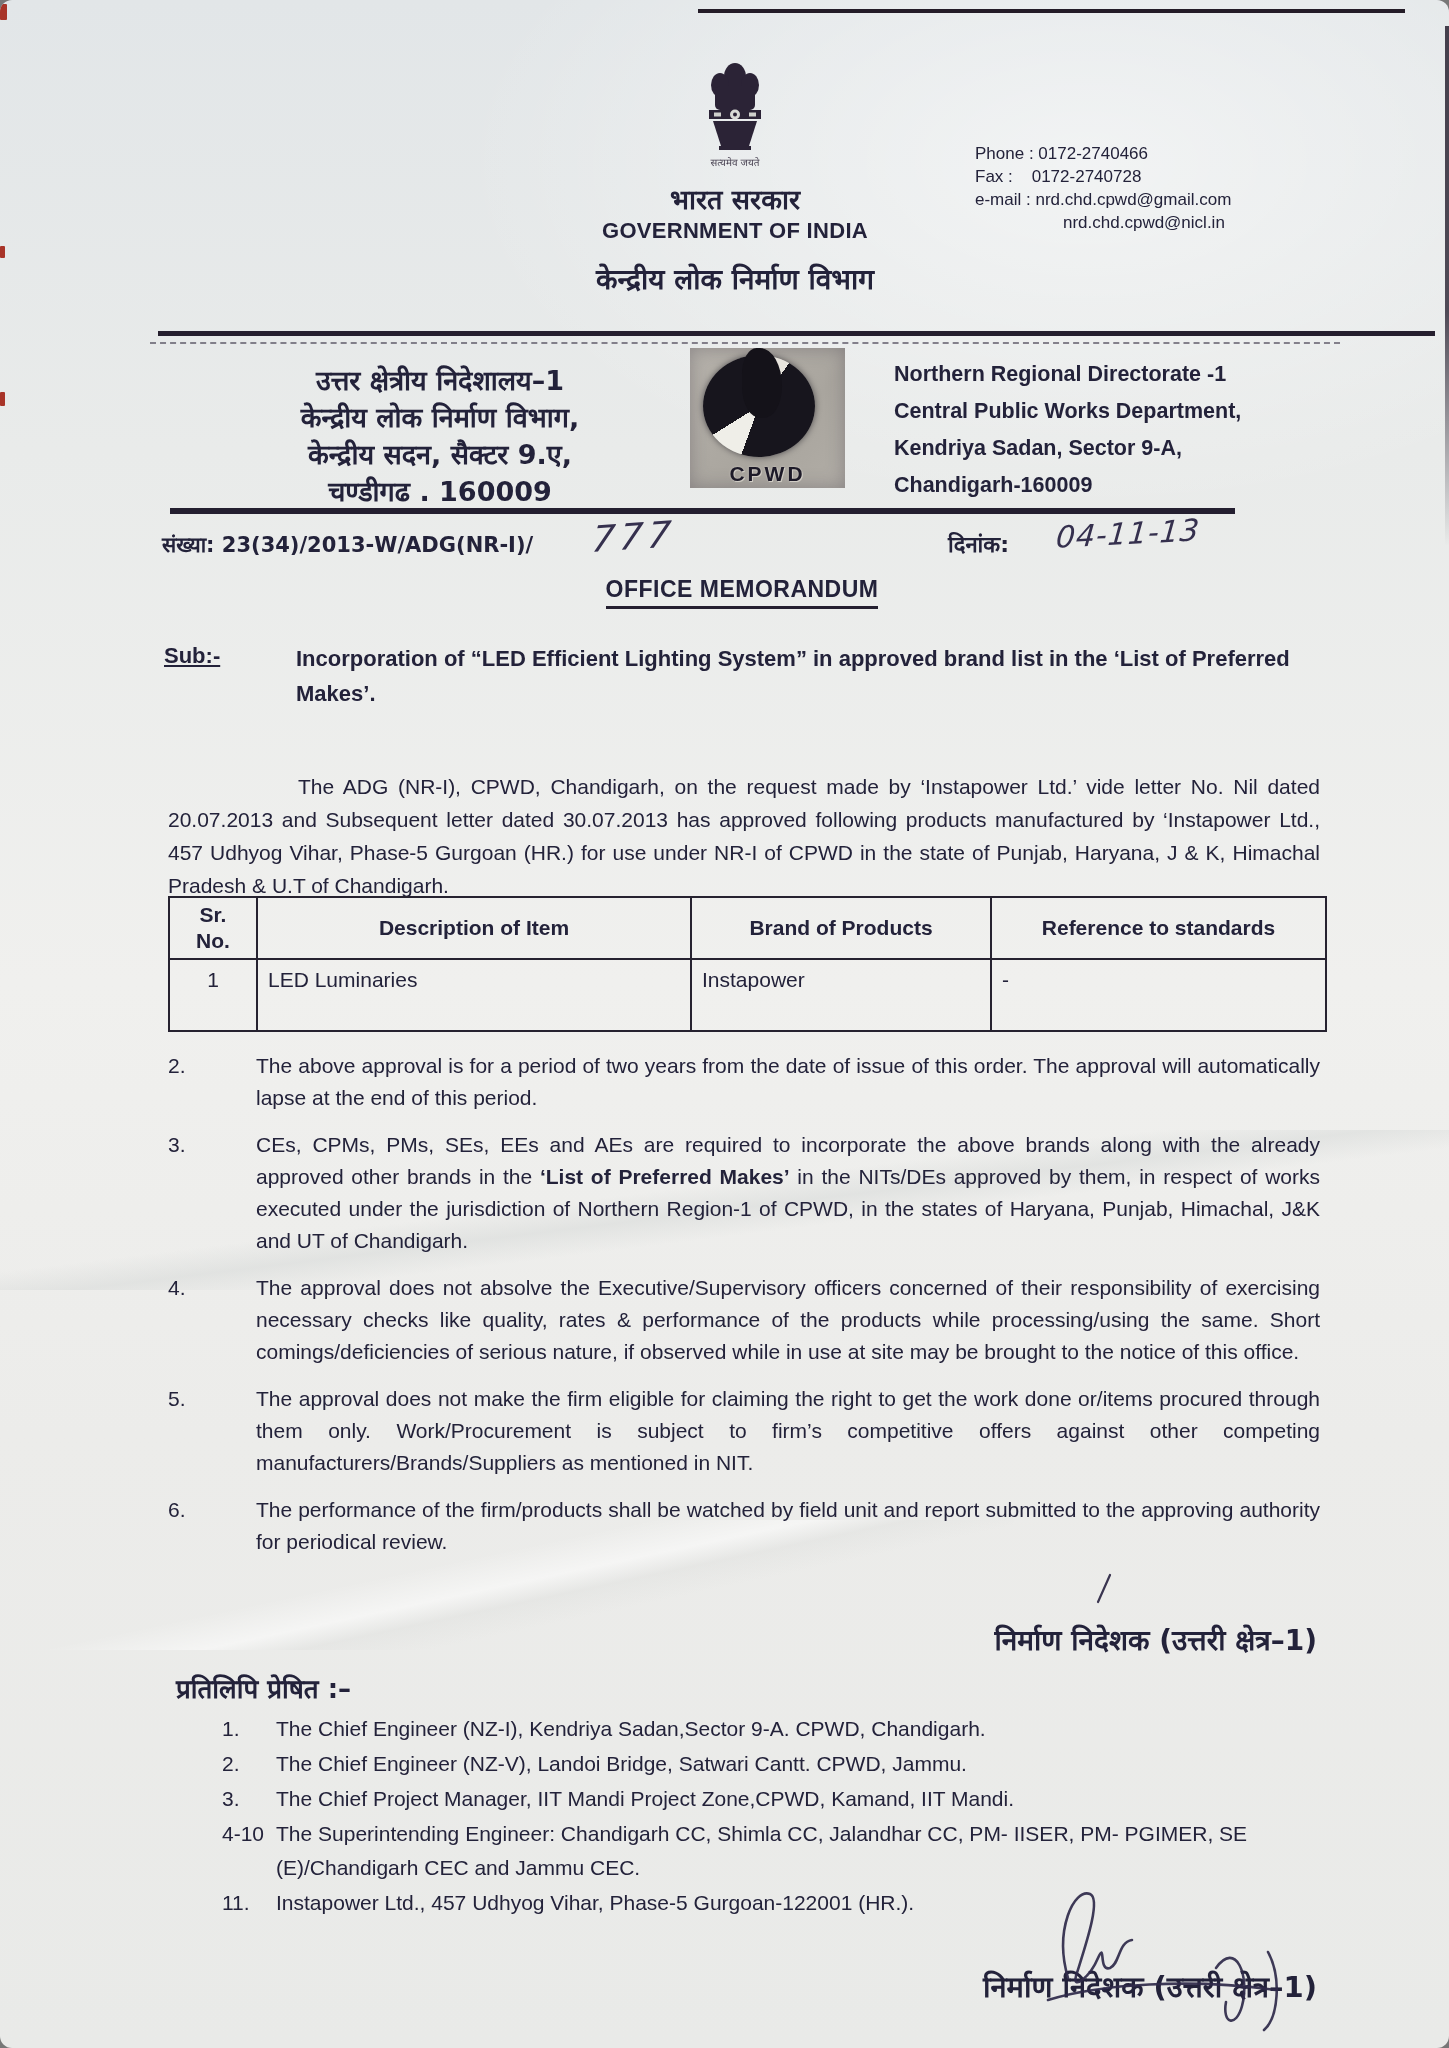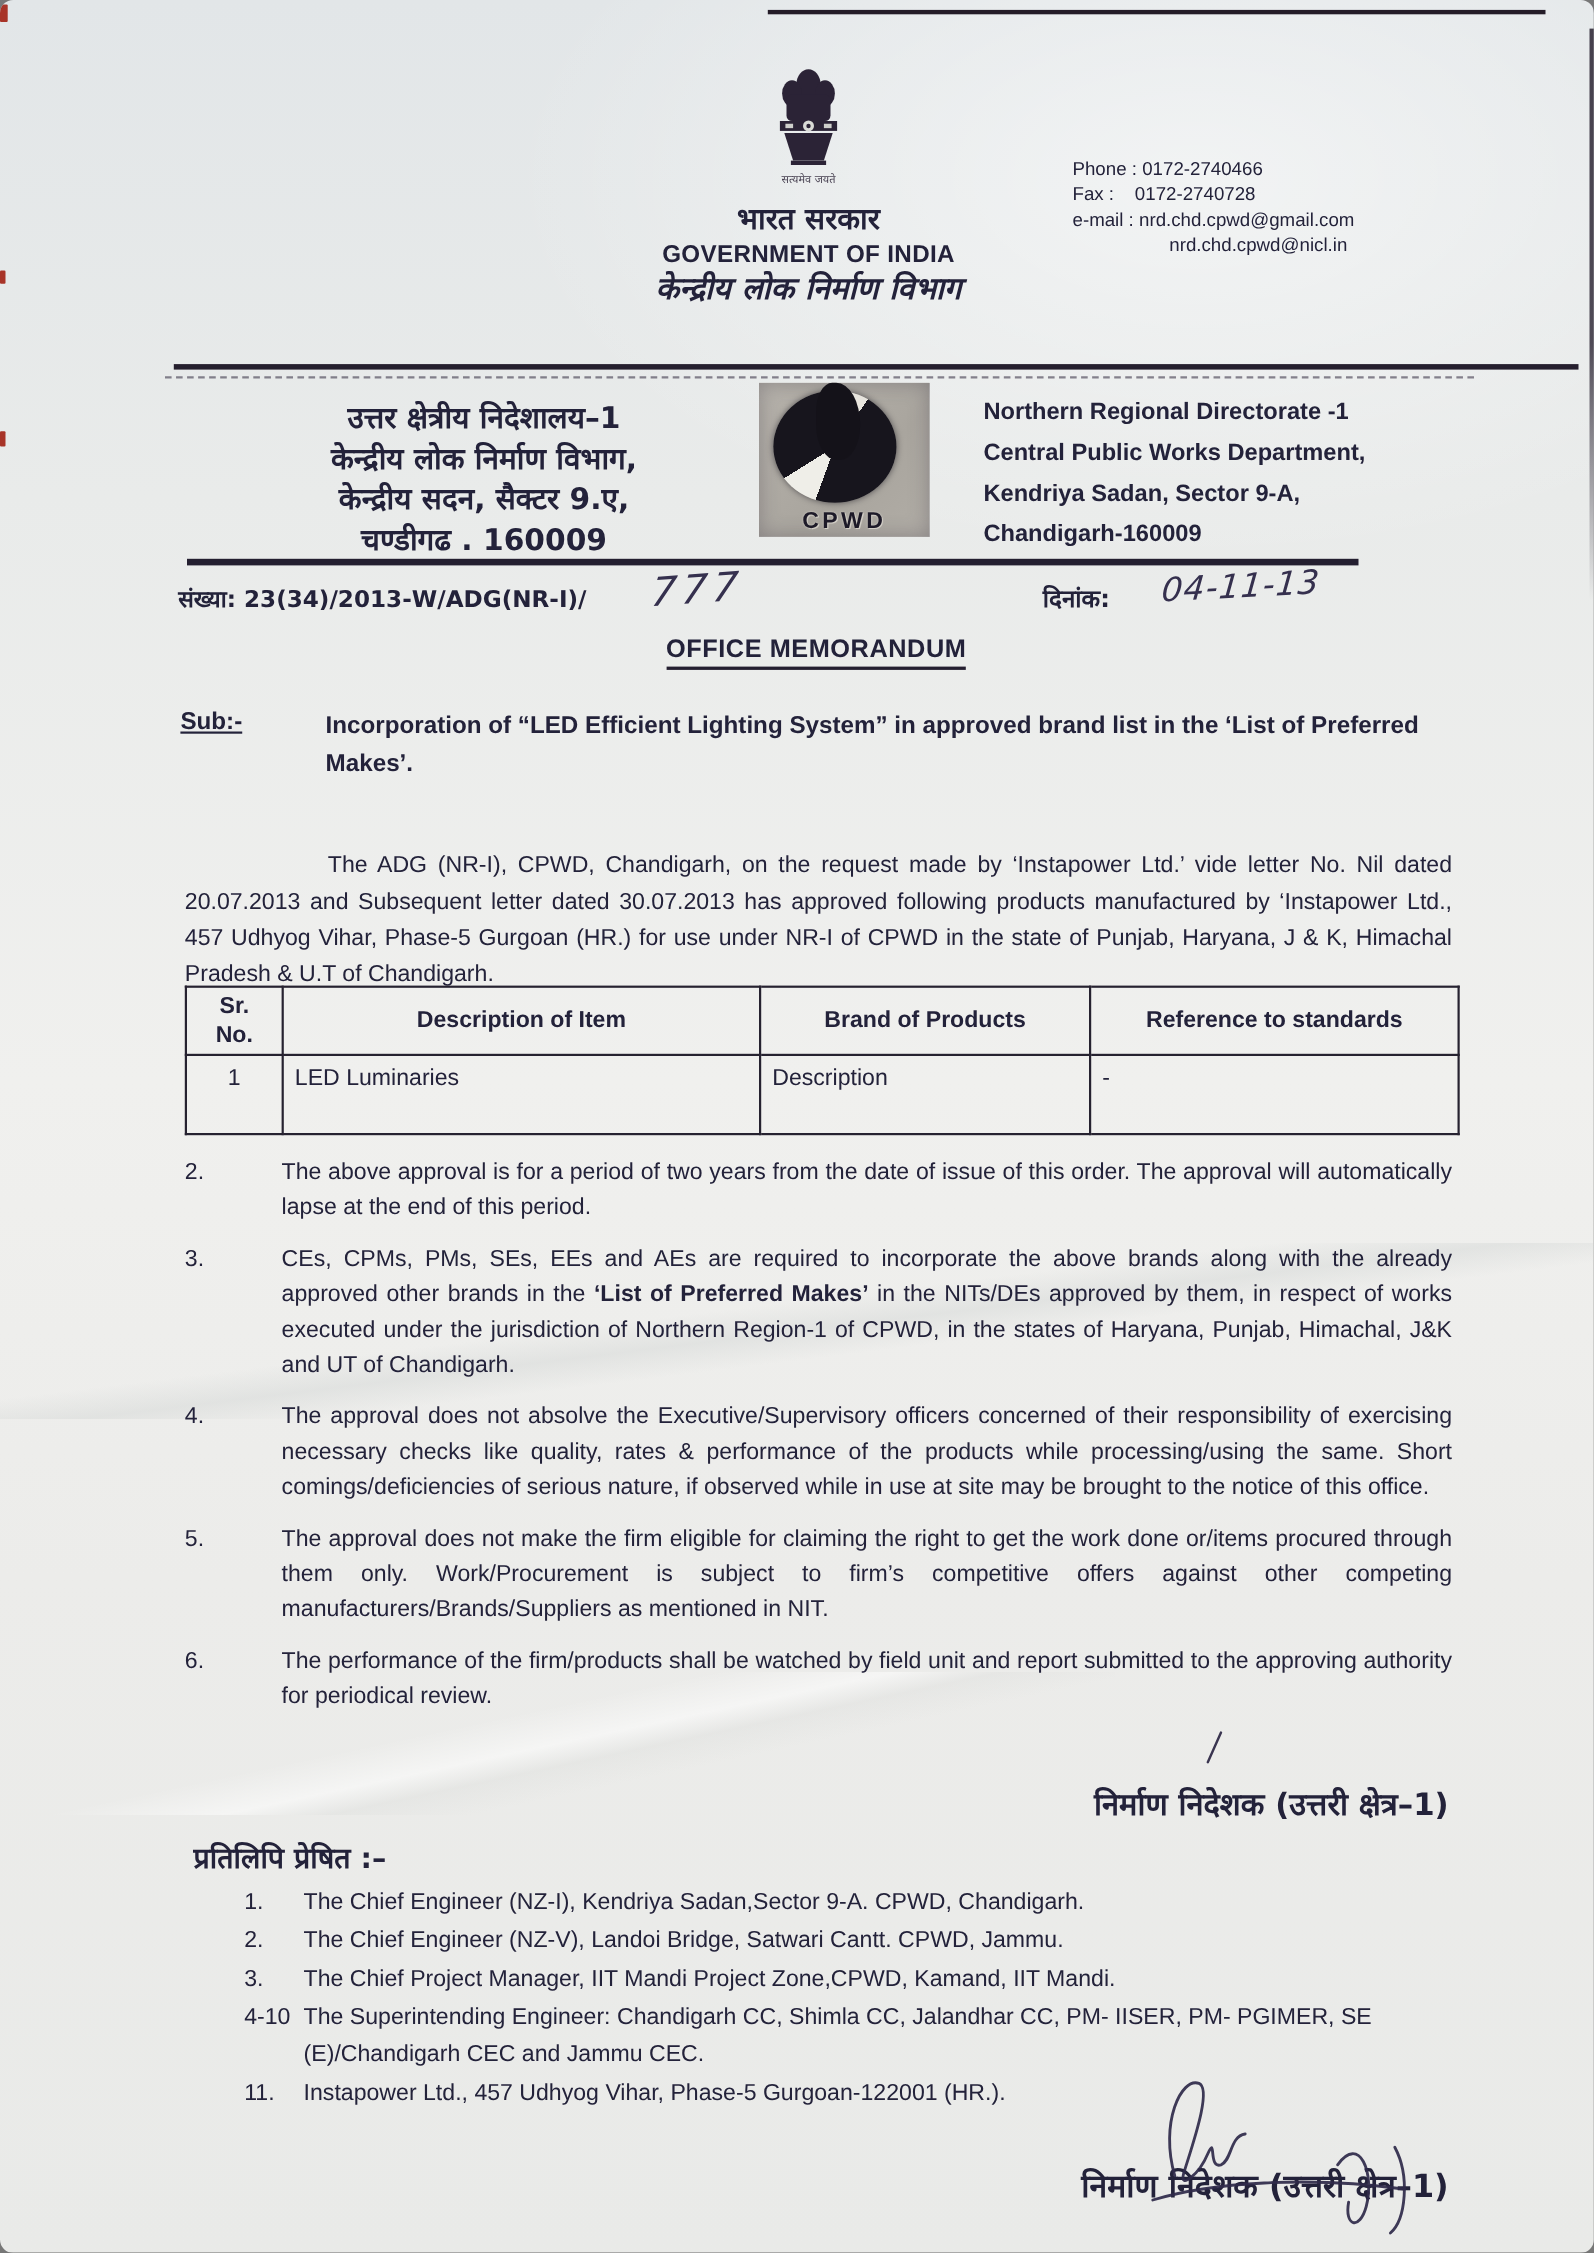--- a/index.html
+++ b/index.html
@@ -24,21 +24,21 @@
   .red-mark{background:#a83428;border-radius:1px;}
   .crease{pointer-events:none;}
   .crease1{left:0;top:1130px;width:100%;height:160px;
     background:linear-gradient(173deg,rgba(255,255,255,0) 42%,rgba(205,209,208,.38) 50%,rgba(255,255,255,0) 58%);}
   .crease2{left:0;top:1520px;width:70%;height:130px;
     background:linear-gradient(168deg,rgba(255,255,255,0) 40%,rgba(255,255,255,.5) 50%,rgba(214,216,214,.25) 56%,rgba(255,255,255,0) 64%);}
   
   .gov-head{left:435px;top:184px;width:600px;text-align:center;line-height:1.15;}
   .gh-1{font-size:27px;font-weight:700;}
   .gh-2{font-size:22px;font-weight:700;margin-top:3px;letter-spacing:.3px;}
-  .gh-3{font-size:28px;font-weight:700;margin-top:4px;font-style:italic;}
+  .gh-3{font-size:28px;font-weight:700;margin-top:21px;}
   .gh-4{font-size:21px;font-weight:700;margin-top:7px;letter-spacing:.2px;}
   .contact{left:975px;top:142px;width:360px;font-size:17px;line-height:23px;}
   .contact .lbl{display:inline-block;}
   .contact .indent{padding-left:88px;}
   
   .emblem{left:690px;top:58px;width:90px;height:118px;}
   
   .sep-thick-top{left:158px;top:331px;width:1277px;height:5px;background:#251f2e;}
   .sep-thin-top{left:150px;top:342px;width:1190px;height:0;border-top:2px dashed rgba(45,38,58,.55);}
   .sep-thick-mid{left:170px;top:508px;width:1065px;height:6px;background:#241f30;}
@@ -196,21 +196,21 @@
     <tbody>
         <tr>
       <th>Sr. No.</th>
       <th>Description of Item</th>
       <th>Brand of Products</th>
       <th>Reference to standards</th>
     </tr>
     <tr>
       <td class="td-center">1</td>
       <td>LED Luminaries</td>
-      <td>Description</td>
+      <td>Instapower</td>
       <td>-</td>
     </tr>
   </tbody>
     </table>
 
   <div class="abs points">
     <div class="pt">
       <div class="pt-num">2.</div>
       <div class="pt-text"><span>The above approval is for a period of two years from the date of issue of this order. The approval will automatically lapse at the end of this period.</span></div>
     </div>

